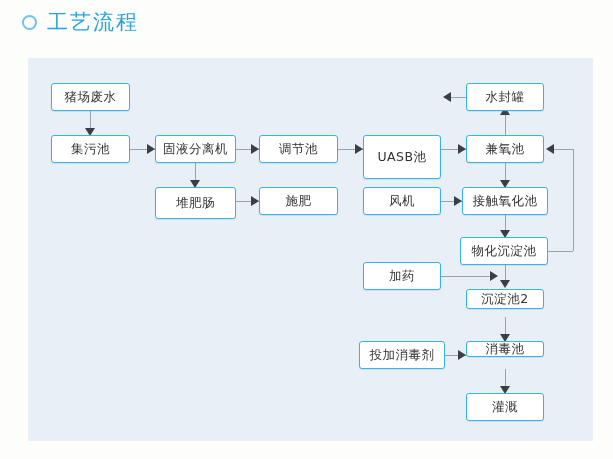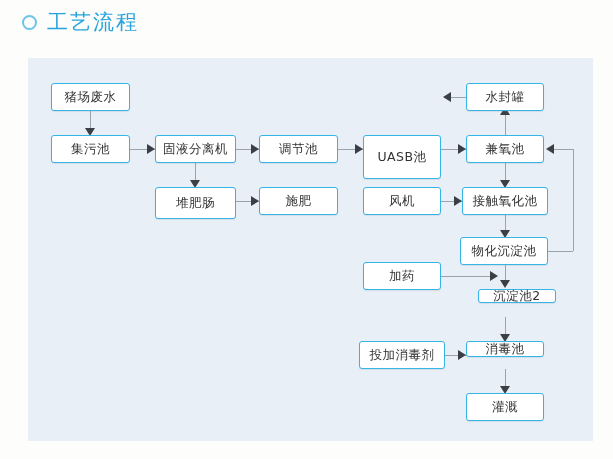--- a/index.html
+++ b/index.html
@@ -177,20 +177,20 @@
 
     <div class="node" style="left:127px; top:129px; width:81px; height:32px;">堆肥肠</div>
     <div class="node" style="left:231px; top:129px; width:79px; height:28px;">施肥</div>
     <div class="node" style="left:335px; top:129px; width:78px; height:28px;">风机</div>
     <div class="node" style="left:434px; top:129px; width:86px; height:28px;">接触氧化池</div>
 
     <div class="node" style="left:438px; top:25px;  width:78px; height:28px;">水封罐</div>
 
     <div class="node" style="left:432px; top:179px; width:88px; height:28px;">物化沉淀池</div>
     <div class="node" style="left:335px; top:204px; width:78px; height:28px;">加药</div>
-    <div class="node" style="left:438px; top:231px; width:78px; height:14px;margin-left:12px;">沉淀池2</div>
+    <div class="node" style="left:438px; top:231px; width:78px; height:20px;">沉淀池2</div>
 
     <div class="node" style="left:331px; top:283px; width:86px; height:28px;">投加消毒剂</div>
     <div class="node" style="left:438px; top:283px; width:78px; height:16px;">消毒池</div>
     <div class="node" style="left:438px; top:335px; width:78px; height:28px;">灌溉</div>
 
   </div>
 </div>
 
 </body></html>

